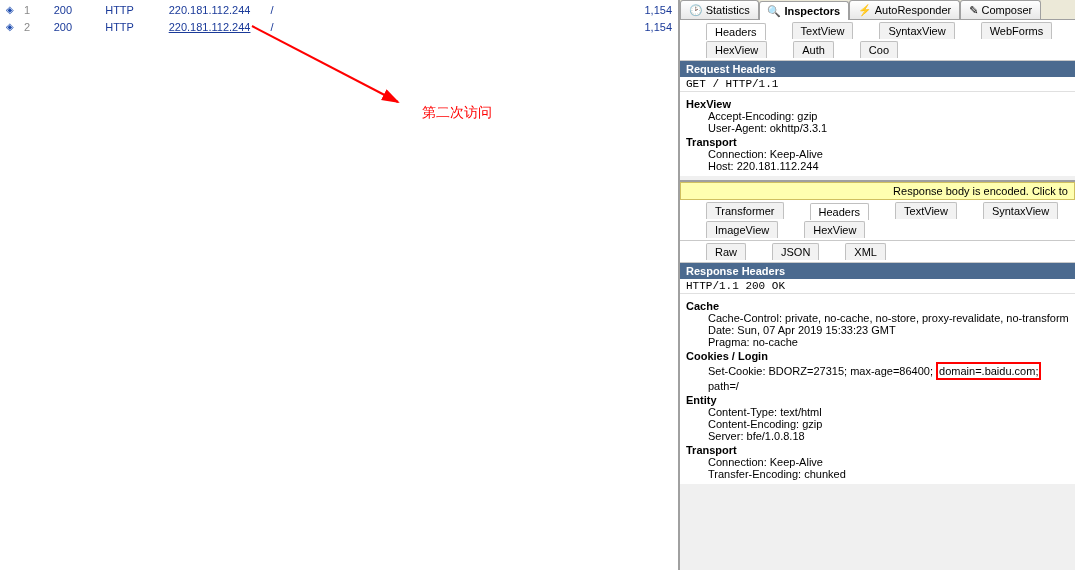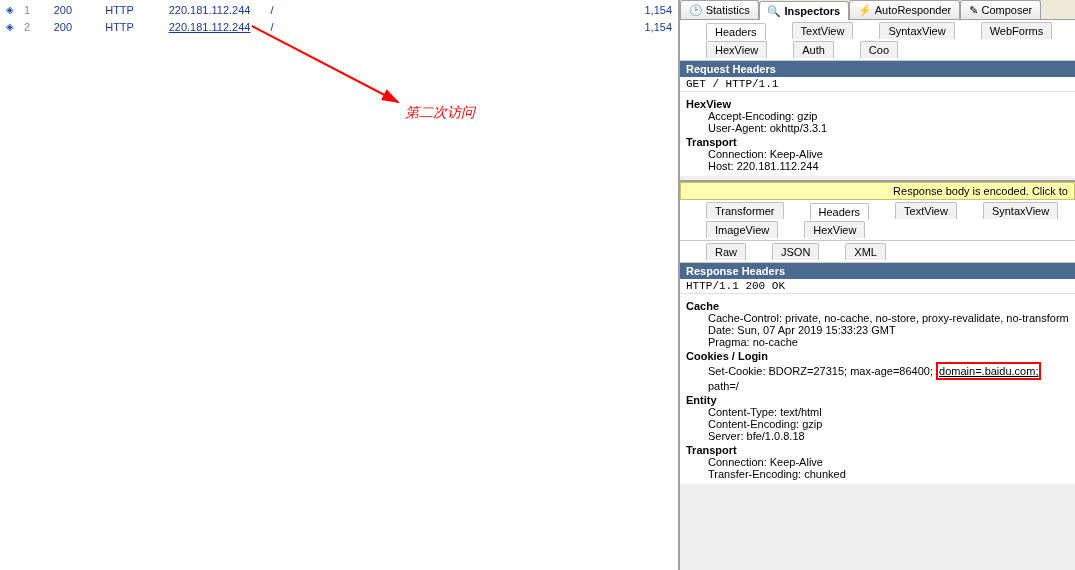--- a/index.html
+++ b/index.html
@@ -13,42 +13,42 @@
   .sessions td { padding: 0 4px; white-space: nowrap; }
   .sessions .c-idx { color: #8a8a8a; width: 28px; }
   .sessions .c-res { color: #1a3a99; width: 50px; }
   .sessions .c-prot { color: #1a3a99; width: 62px; }
   .sessions .c-host { color: #1a3a99; width: 100px; }
   .sessions .c-url { color: #1a3a99; width: 370px; }
   .sessions .c-body { color: #1a3a99; text-align: right; width: 45px; }
   .sessions tr.selected td.c-host { text-decoration: underline; color: #1a3a99; }
   .sessions .c-icon { width: 16px; color: #1e4db0; font-size: 10px; }
 
-  .annot { position: absolute; color: #ff0000; font-size: 14px; left: 405px; top: 104px; font-style: italic; }
+  .annot { position: absolute; color: #ff0000; font-size: 14px; left: 422px; top: 104px; }
   .arrow { position: absolute; left: 248px; top: 22px; pointer-events:none; }
 
   
   .main-tabs { display: flex; background: #ece9d8; border-bottom: 1px solid #a0a0a0; height: 20px; }
   .mtab { display: inline-flex; align-items: center; gap: 3px; padding: 2px 8px; border: 1px solid #a0a0a0; border-bottom: none; background: linear-gradient(#fff, #e8e8e8); border-radius: 3px 3px 0 0; margin-right: 0; cursor: default; }
   .mtab.active { background: #fff; font-weight: bold; position: relative; top: 1px; }
 
   .sub-tabs { display: flex; flex-wrap: wrap; background: #fff; border-bottom: 1px solid #c9c9c9; padding: 2px 2px 0; }
   .stab { padding: 2px 8px; border: 1px solid #c0c0c0; border-bottom: none; margin-right: 2px; margin-bottom: 2px; background: #f2f2f2; cursor: default; border-radius: 2px 2px 0 0; margin-left: 24px; }
   .stab.active { background: #fff; position: relative; top: 1px; }
 
   .section-hdr { background: #4b6a8f; color: #fff; font-weight: bold; padding: 2px 6px; }
   .raw-line { background: #fff; padding: 1px 6px; font-family: 'Courier New', monospace; border-bottom: 1px solid #e0e0e0; }
   .tree { background: #fff; padding: 4px 6px; }
   .tree .grp { font-weight: bold; margin-top: 2px; }
   .tree .kv { margin-left: 22px; }
 
   .resp-bar { background: #ffffb0; border: 1px solid #d0c060; padding: 2px 6px; text-align: right; }
 
   .resp-sec { flex: 1; display: flex; flex-direction: column; border-top: 2px solid #a0a0a0; margin-top: 4px; }
-  .hl { border: 2px solid #ff0000; padding: 0 1px; display: inline-block; line-height: 14px; text-decoration: underline; }
+  .hl { border: 2px solid #ff0000; padding: 0 1px; display: inline-block; line-height: 14px; }
 </style>
 </head>
 <body>
 
 <div class="wrap">
   <div class="left">
     <table class="sessions">
       <tbody>
           <tr>
         <td class="c-icon">◈</td>

